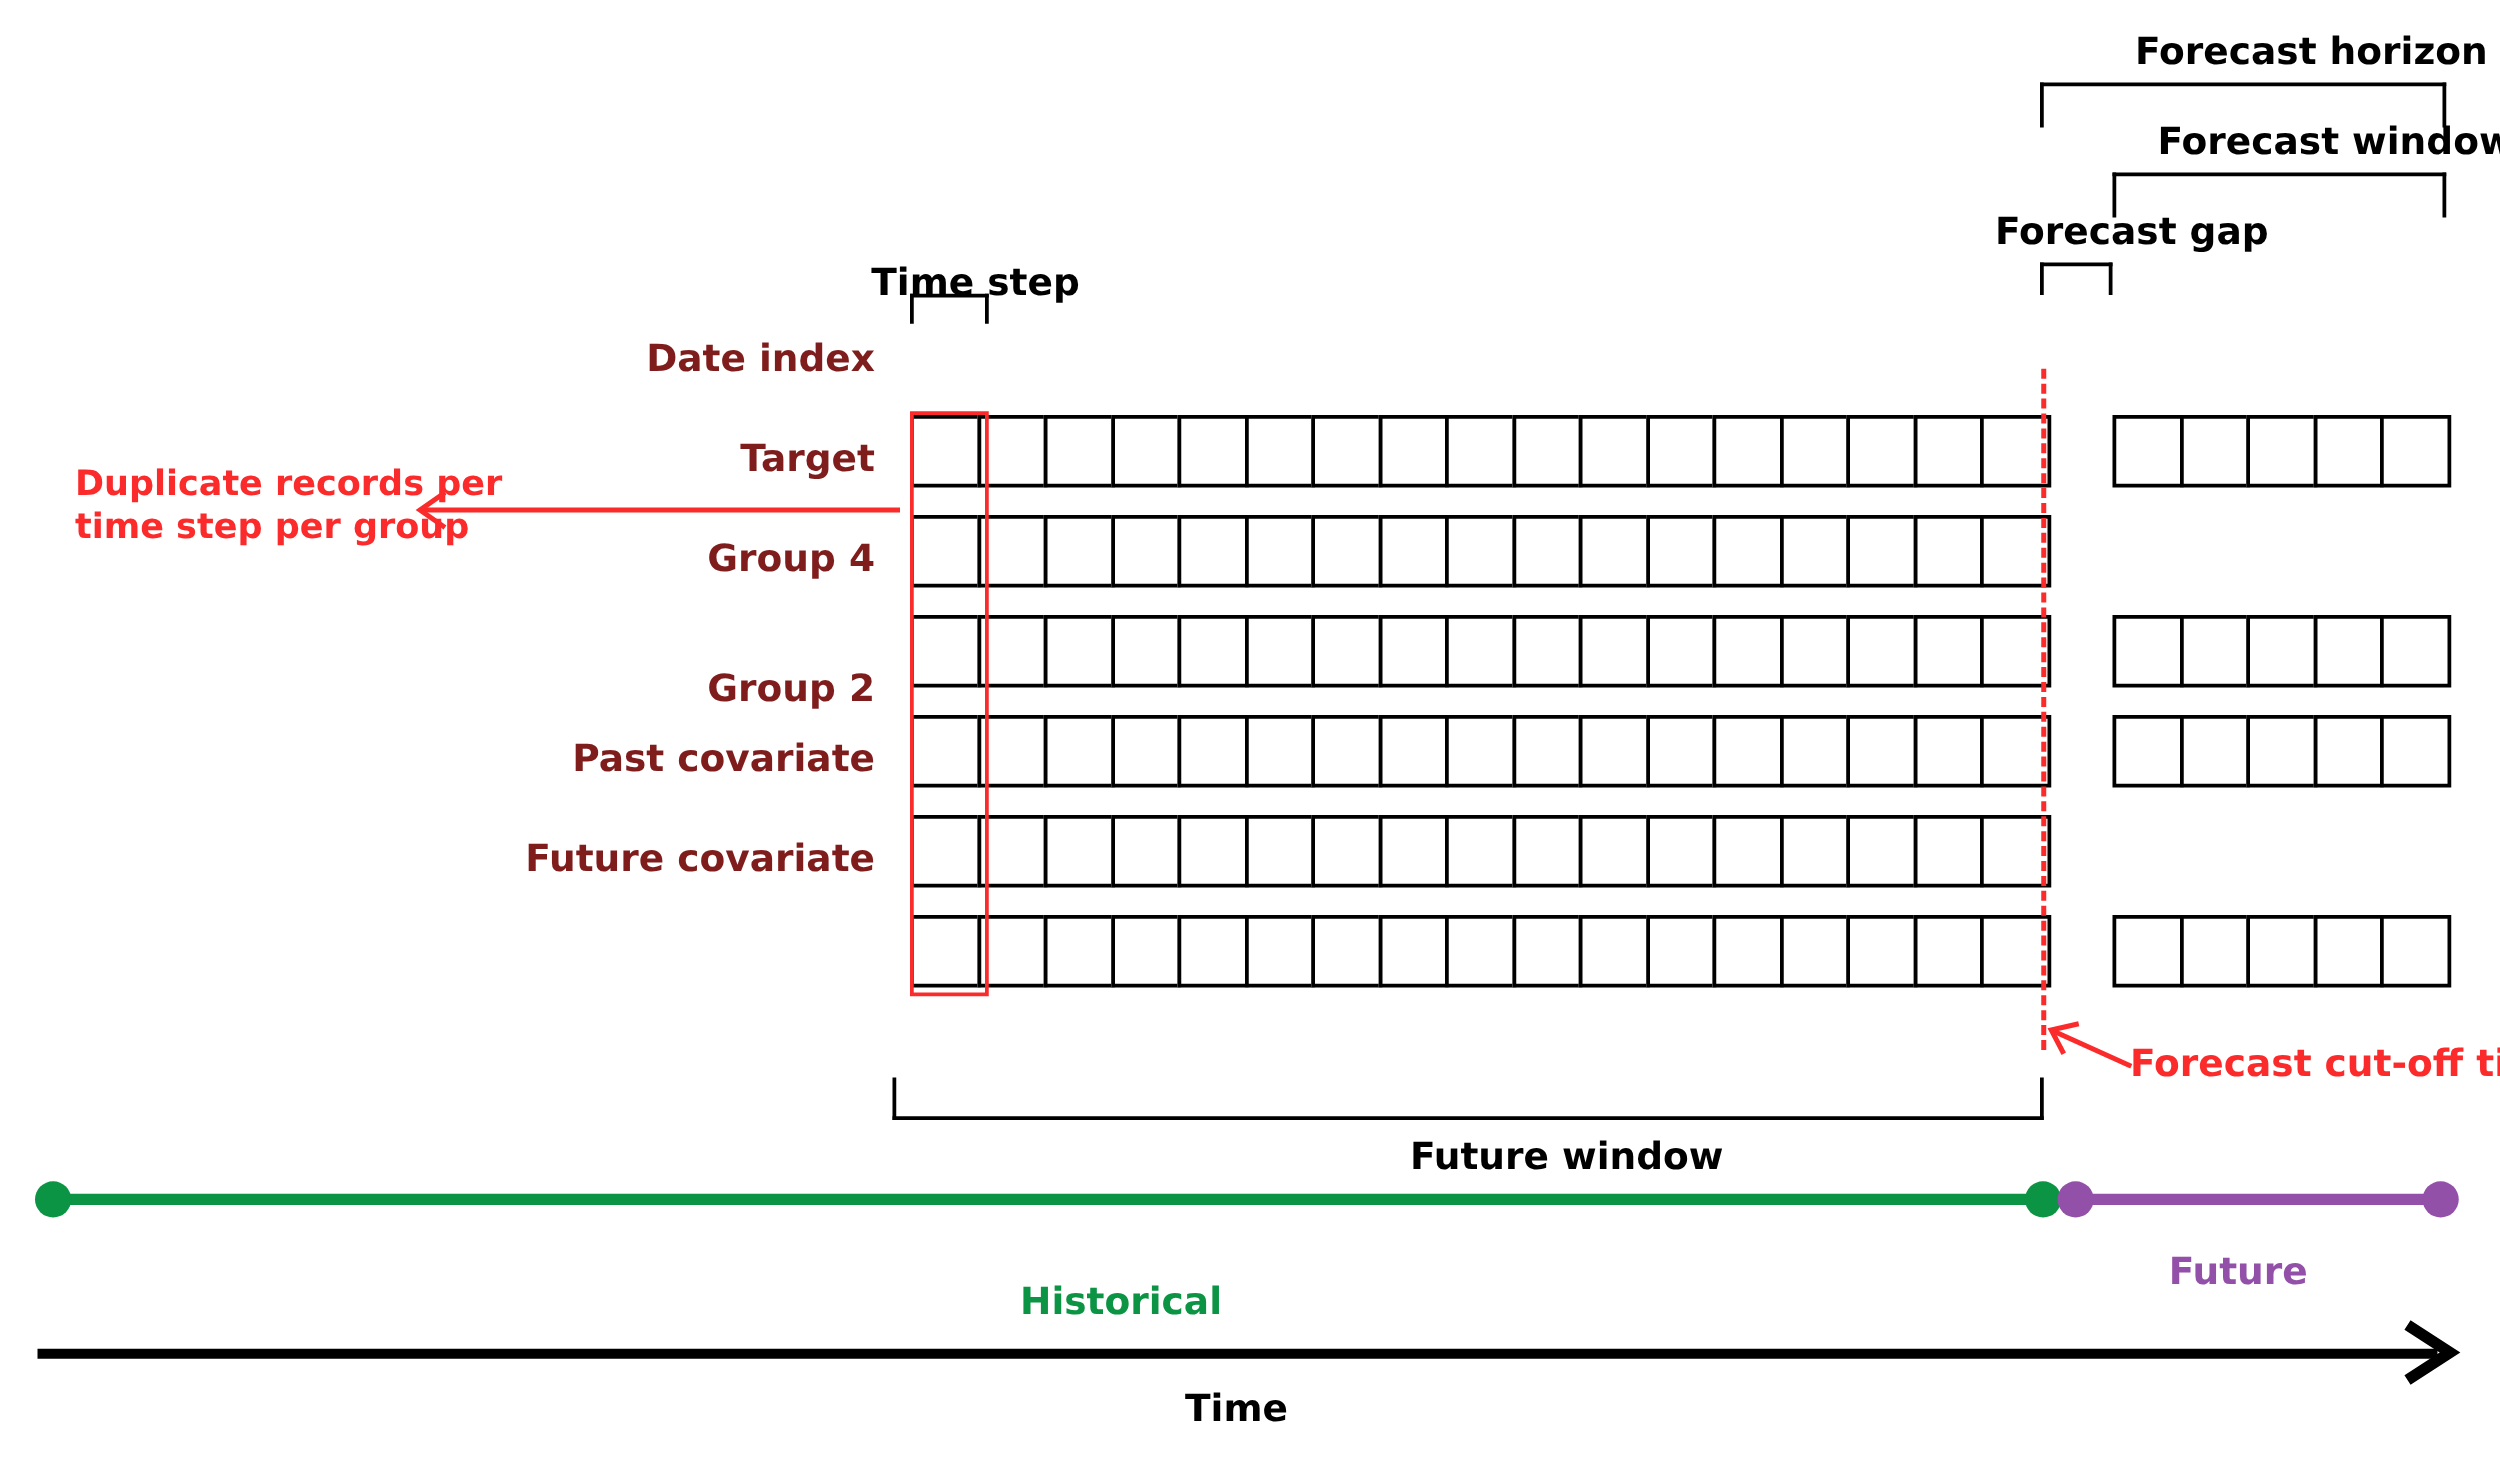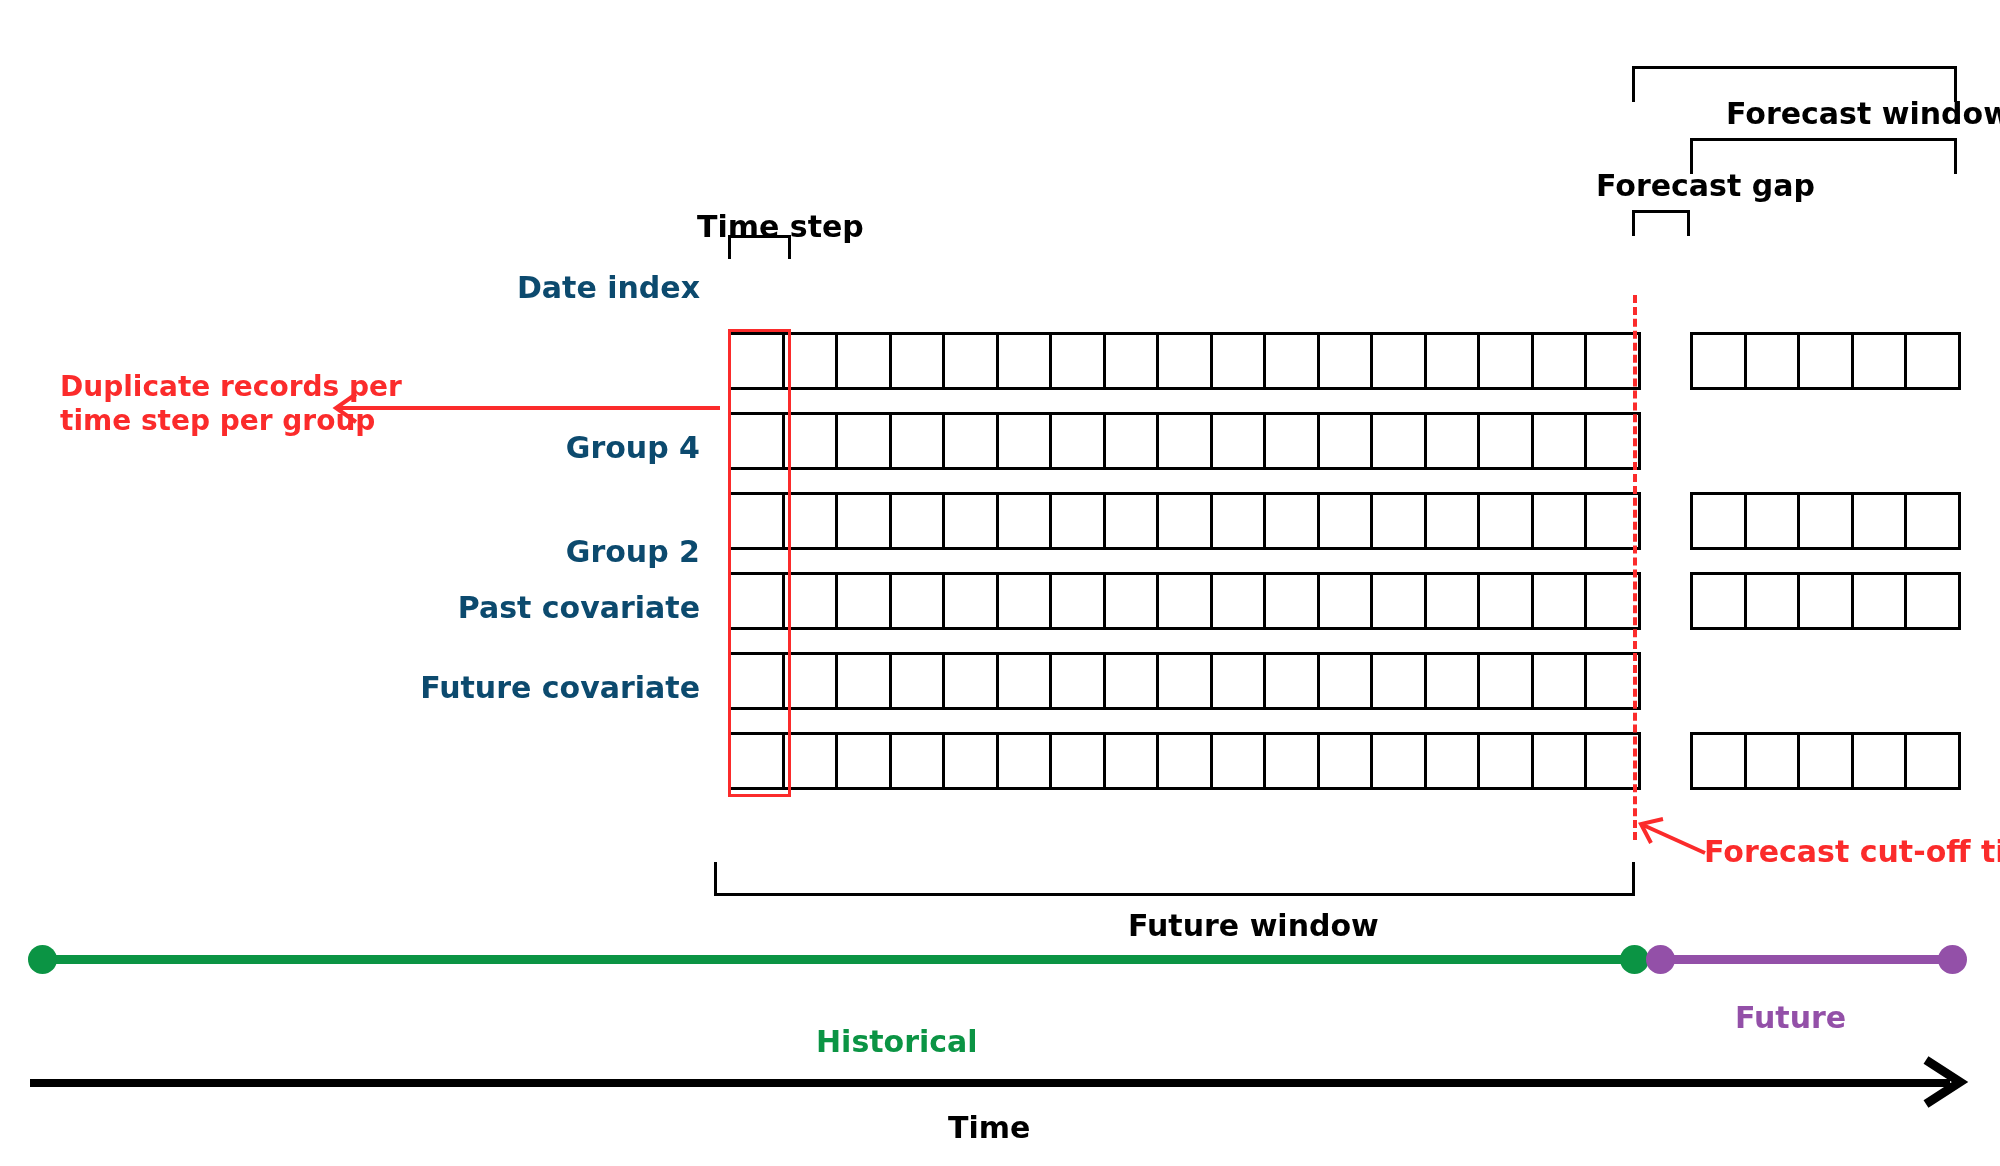--- a/index.html
+++ b/index.html
@@ -1,21 +1,21 @@
 <!DOCTYPE html>
 <html><head>
 <meta charset="utf-8">
 <style>
   html,body{margin:0;padding:0;background:#ffffff;}
   body{width:2000px;height:1166px;position:relative;overflow:hidden;
        font-family:"DejaVu Sans","Liberation Sans",sans-serif;}
   #stage{position:absolute;left:0;top:0;width:2000px;height:1166px;}
 
   .lbl{position:absolute;white-space:nowrap;color:#000;}
-  .rowlabel{font-size:30px;font-weight:700;text-align:right;color:#0c4a6e;}
+  .rowlabel{font-size:30px;font-weight:700;text-align:right;color:#7f1d1d;}
   .toplabel{font-size:30px;font-weight:700;color:#000;}
   .redtext{color:#fb2b2b;font-size:28px;font-weight:700;line-height:1.22;}
   .redtext2{color:#fb2b2b;font-size:30px;font-weight:700;}
   .greentext{color:#0b9444;font-size:30px;font-weight:700;}
   .purpletext{color:#9350a8;font-size:30px;font-weight:700;}
 
   
   .cellrow{position:absolute;display:flex;}
   .cell{box-sizing:border-box;border:3px solid #000;margin-right:-3px;background:#fff;}
 
@@ -39,32 +39,34 @@
   
   .axisline{position:absolute;height:0;border-top:8px solid #000;}
 
   svg{position:absolute;overflow:visible;}
 </style>
 </head>
 <body>
 
 <div id="stage">
 
+  <div class="lbl toplabel" style="left:1708px;top:24px;">Forecast horizon</div>
   <div class="brk" style="left:1632px;top:66px;width:325px;height:36px;"></div>
 
   <div class="lbl toplabel" style="left:1726px;top:96px;">Forecast window</div>
   <div class="brk" style="left:1690px;top:138px;width:267px;height:36px;"></div>
 
   <div class="lbl toplabel" style="left:1596px;top:168px;">Forecast gap</div>
   <div class="brk" style="left:1632px;top:210px;width:58px;height:26px;"></div>
 
   <div class="lbl toplabel" style="left:697px;top:209px;">Time step</div>
   <div class="brk" style="left:728px;top:235px;width:63px;height:24px;"></div>
 
   <div class="lbl rowlabel" style="left:300px;top:270px;width:400px;">Date index</div>
+  <div class="lbl rowlabel" style="left:300px;top:350px;width:400px;">Target</div>
   <div class="lbl rowlabel" style="left:300px;top:430px;width:400px;">Group 4</div>
   <div class="lbl rowlabel" style="left:300px;top:510px;width:400px;margin-top:24px;">Group 2</div>
   <div class="lbl rowlabel" style="left:300px;top:590px;width:400px;">Past covariate</div>
   <div class="lbl rowlabel" style="left:300px;top:670px;width:400px;">Future covariate</div>
 
   <div class="cellrow" style="left:728px;top:332px;">
       <div class="cell" style="width: 56.5px; height: 58px;"></div>
       <div class="cell" style="width: 56.5px; height: 58px;"></div>
       <div class="cell" style="width: 56.5px; height: 58px;"></div>
       <div class="cell" style="width: 56.5px; height: 58px;"></div>

